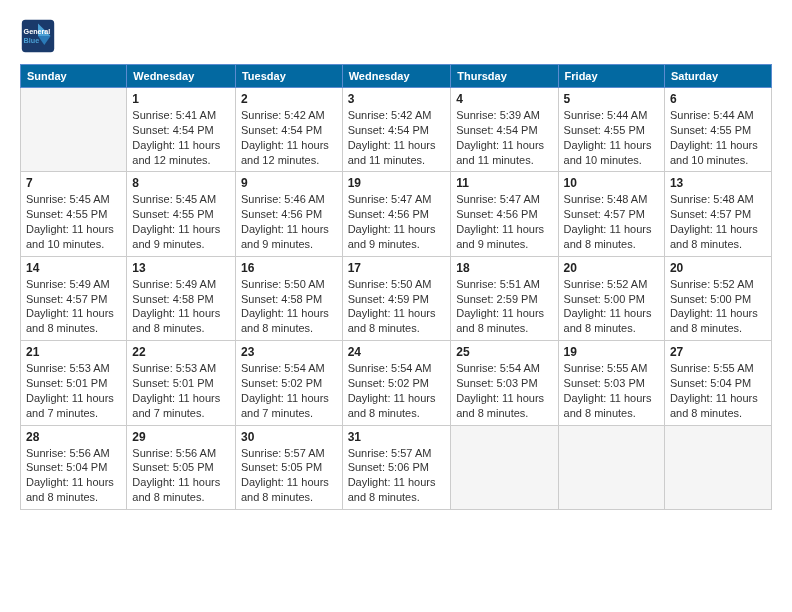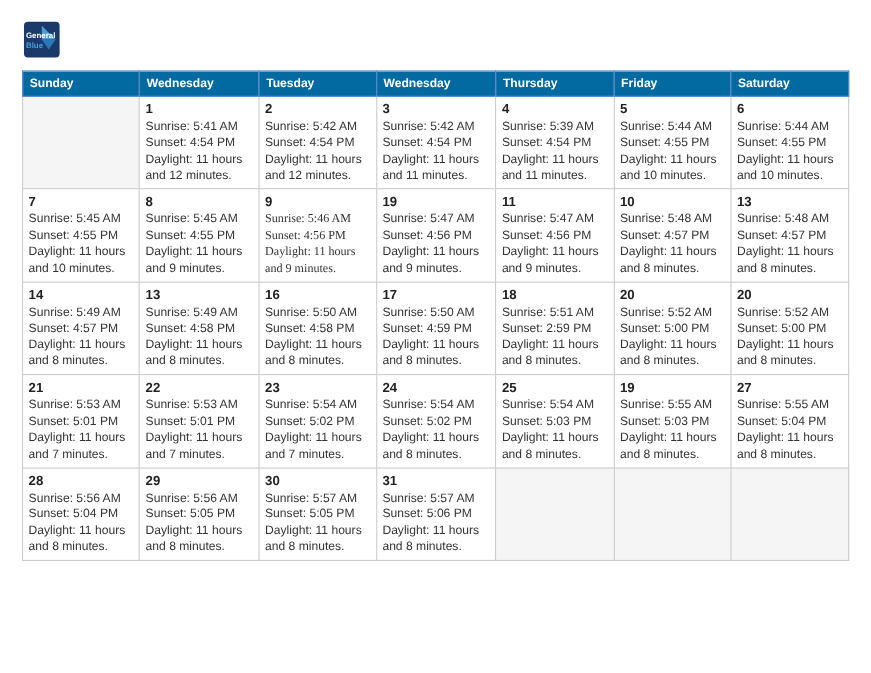--- a/index.html
+++ b/index.html
@@ -169,21 +169,21 @@
           </td>
           <td>
             <span class="day-num">8</span>
             <div class="day-info" style="white-space: pre-line;">Sunrise: 5:45 AM
 Sunset: 4:55 PM
 Daylight: 11 hours
 and 9 minutes.</div>
           </td>
           <td>
             <span class="day-num">9</span>
-            <div class="day-info" style="white-space: pre-line; font-family: Liberation Serif, serif;">Sunrise: 5:46 AM
+            <div class="day-info" style="white-space: pre-line;">Sunrise: 5:46 AM
 Sunset: 4:56 PM
 Daylight: 11 hours
 and 9 minutes.</div>
           </td>
           <td>
             <span class="day-num">19</span>
             <div class="day-info" style="white-space: pre-line;">Sunrise: 5:47 AM
 Sunset: 4:56 PM
 Daylight: 11 hours
 and 9 minutes.</div>

